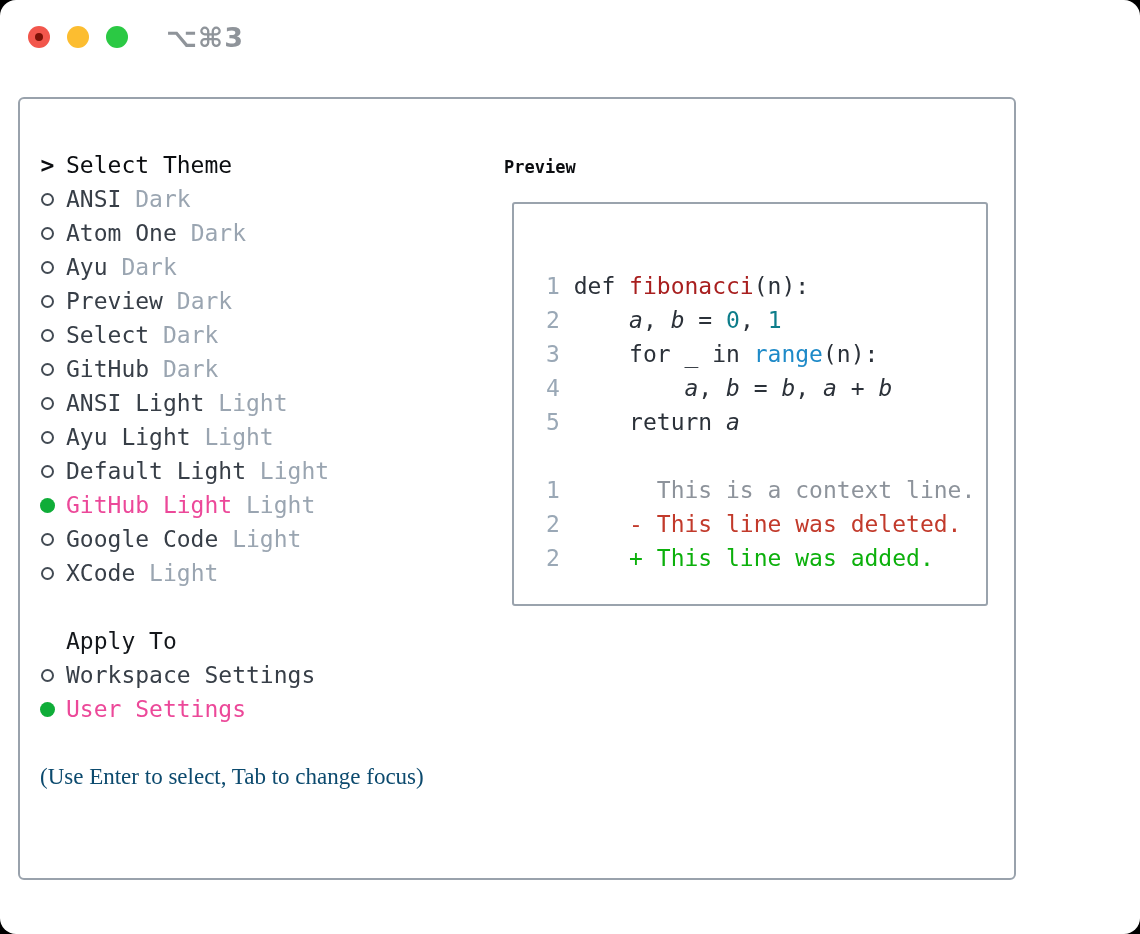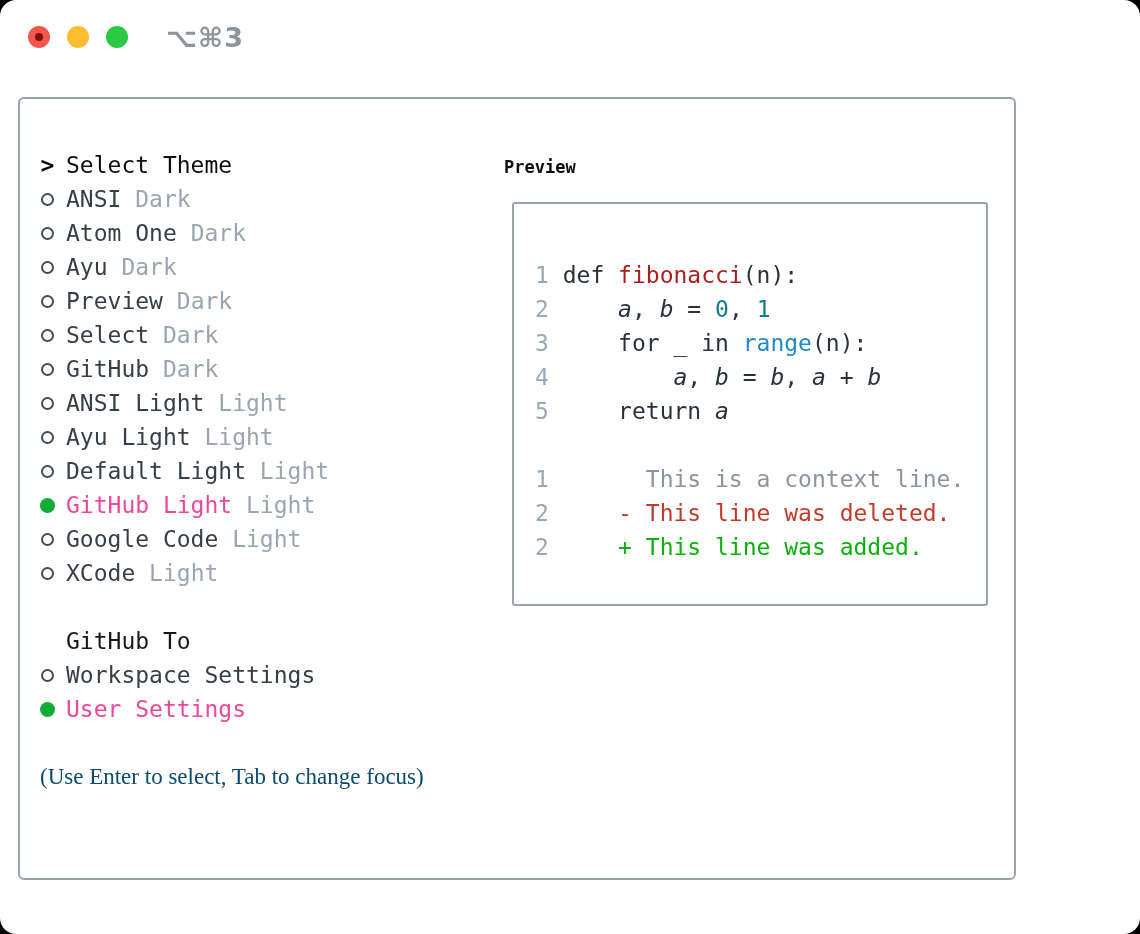--- a/index.html
+++ b/index.html
@@ -36,21 +36,21 @@
   .t-name.sel{color:#ec4899;text-align:right;}
   .t-variant{color:#9aa5b1;}
   .blank{height:34px;}
   .hint{width:412px;color:#0c4a6e;white-space:normal;font-family:Liberation Serif, serif;}
   
   .preview-label{position:absolute;left:484px;top:51px;font-size:17px;line-height:34px;font-weight:bold;color:#0b0d10;}
   .preview-box{
     position:absolute;left:492px;top:103px;width:476px;height:404px;
     border:2px solid #9aa3ad;border-radius:3px;background:#fff;box-sizing:border-box;
   }
-  .code{margin:5px;padding:49px 0 0 16px;font-size:23px;line-height:34px;white-space:pre;}
+  .code{margin:16px;padding:49px 0 0 16px;font-size:23px;line-height:34px;white-space:pre;}
   .cl{height:34px;}
   .ln{color:#9aa8b6;}
   .c-fg{color:#2b3139;}
   .c-func{color:#a81f1f;}
   .c-num{color:#0d7d8a;}
   .c-builtin{color:#1e8ac8;}
   .c-var{color:#2b3139;font-style:italic;}
   .c-ctx{color:#8d939b;}
   .c-del{color:#c23a2b;}
   .c-add{color:#0cb00c;}
@@ -89,21 +89,21 @@
           <div class="row"><span class="mark"><span class="circle"></span></span><span class="t-name">Default Light</span><span class="t-variant"> Light</span></div>
           <div class="row"><span class="mark"><span class="circle filled"></span></span><span class="t-name sel">GitHub Light</span><span class="t-variant"> Light</span></div>
           <div class="row"><span class="mark"><span class="circle"></span></span><span class="t-name">Google Code</span><span class="t-variant"> Light</span></div>
           <div class="row"><span class="mark"><span class="circle"></span></span><span class="t-name">XCode</span><span class="t-variant"> Light</span></div>
         </div>
 
       <div class="blank"></div>
 
       <div class="row">
         <span class="mark"></span>
-        <span class="hdr2">GitHub To</span>
+        <span class="hdr2">Apply To</span>
       </div>
 
       <div id="apply-list">
           <div class="row"><span class="mark"><span class="circle"></span></span><span class="t-name">Workspace Settings</span></div>
           <div class="row"><span class="mark"><span class="circle filled"></span></span><span class="t-name sel">User Settings</span></div>
         </div>
 
       <div class="blank"></div>
 
       <div class="hint">(Use Enter to select, Tab to change focus)</div>

